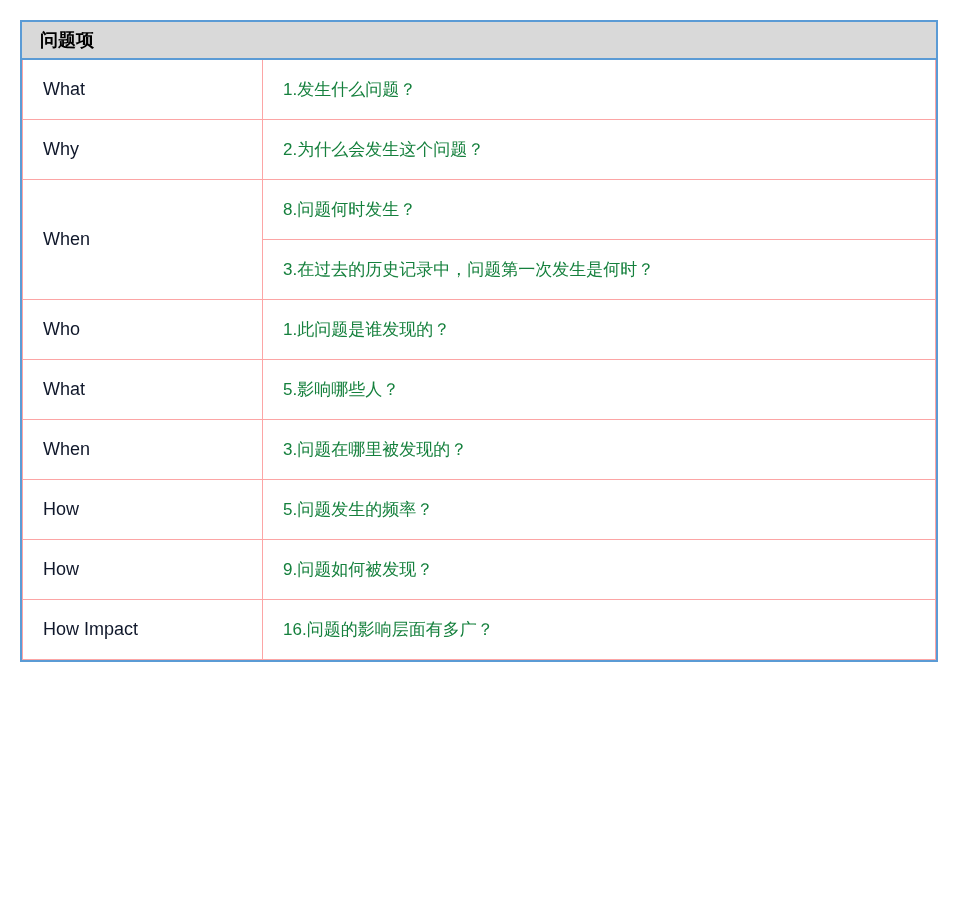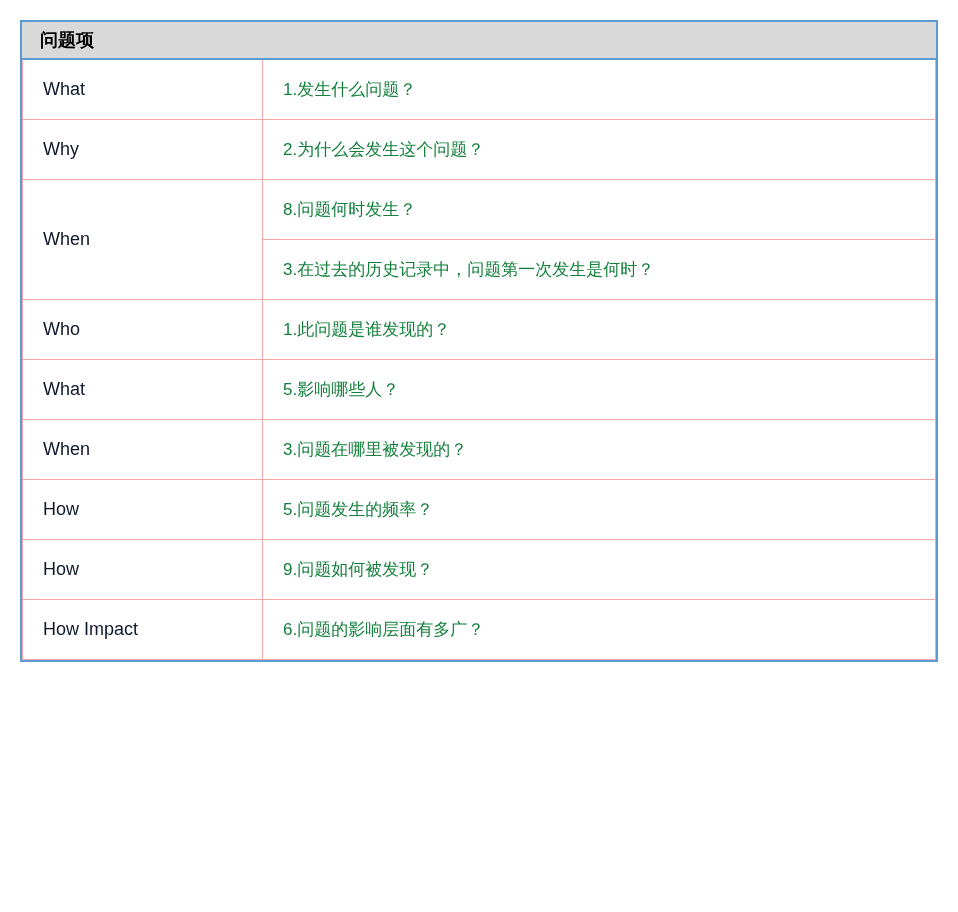--- a/index.html
+++ b/index.html
@@ -97,17 +97,17 @@
         <tr>
           <td class="col-label">How</td>
           <td class="col-content">5.问题发生的频率？</td>
         </tr>
         <tr>
           <td class="col-label">How</td>
           <td class="col-content">9.问题如何被发现？</td>
         </tr>
         <tr>
           <td class="col-label">How Impact</td>
-          <td class="col-content">6.问题的影响层面有多广？</td>
+          <td class="col-content">16.问题的影响层面有多广？</td>
         </tr>
       </tbody>
   </table>
 </div>
 
 </body></html>

